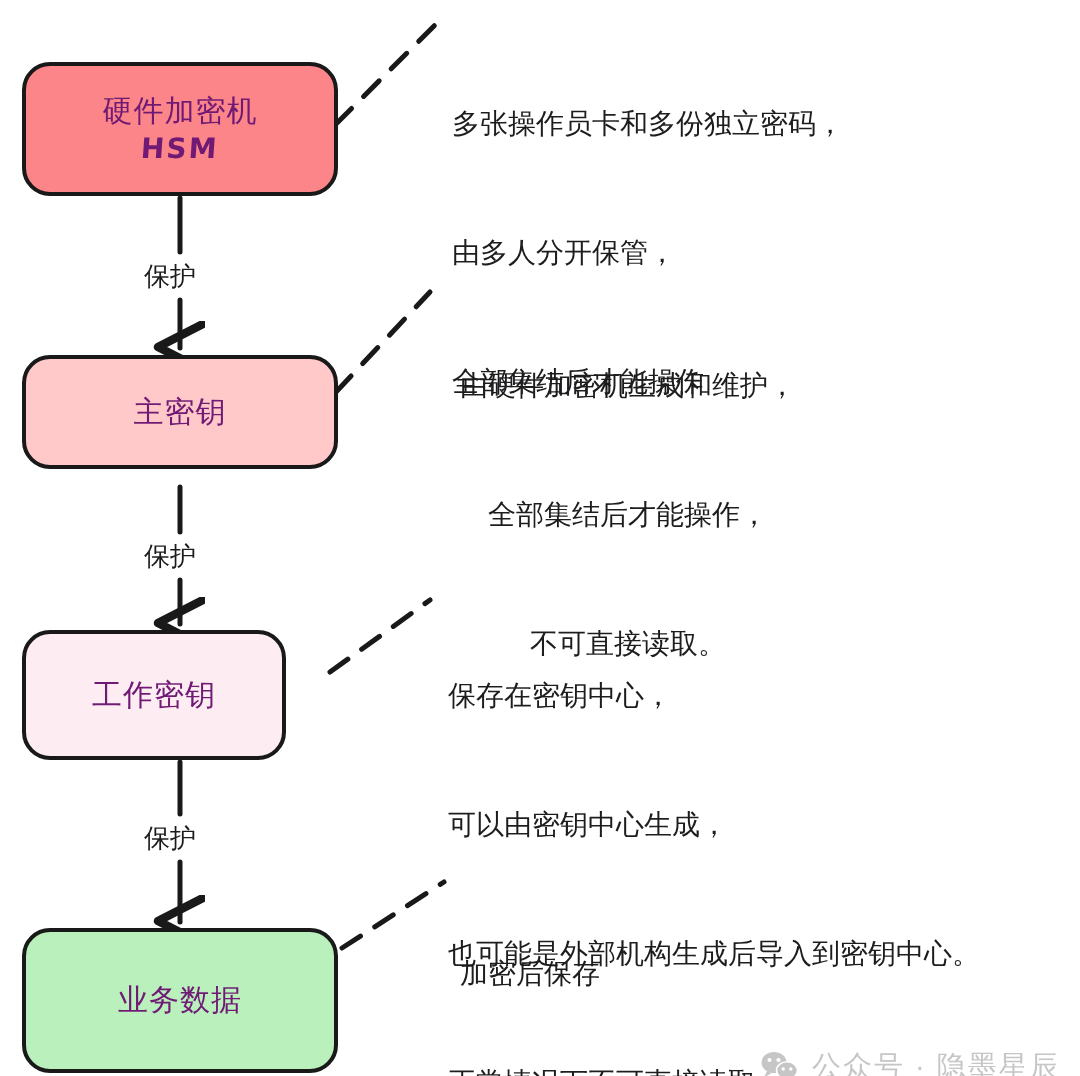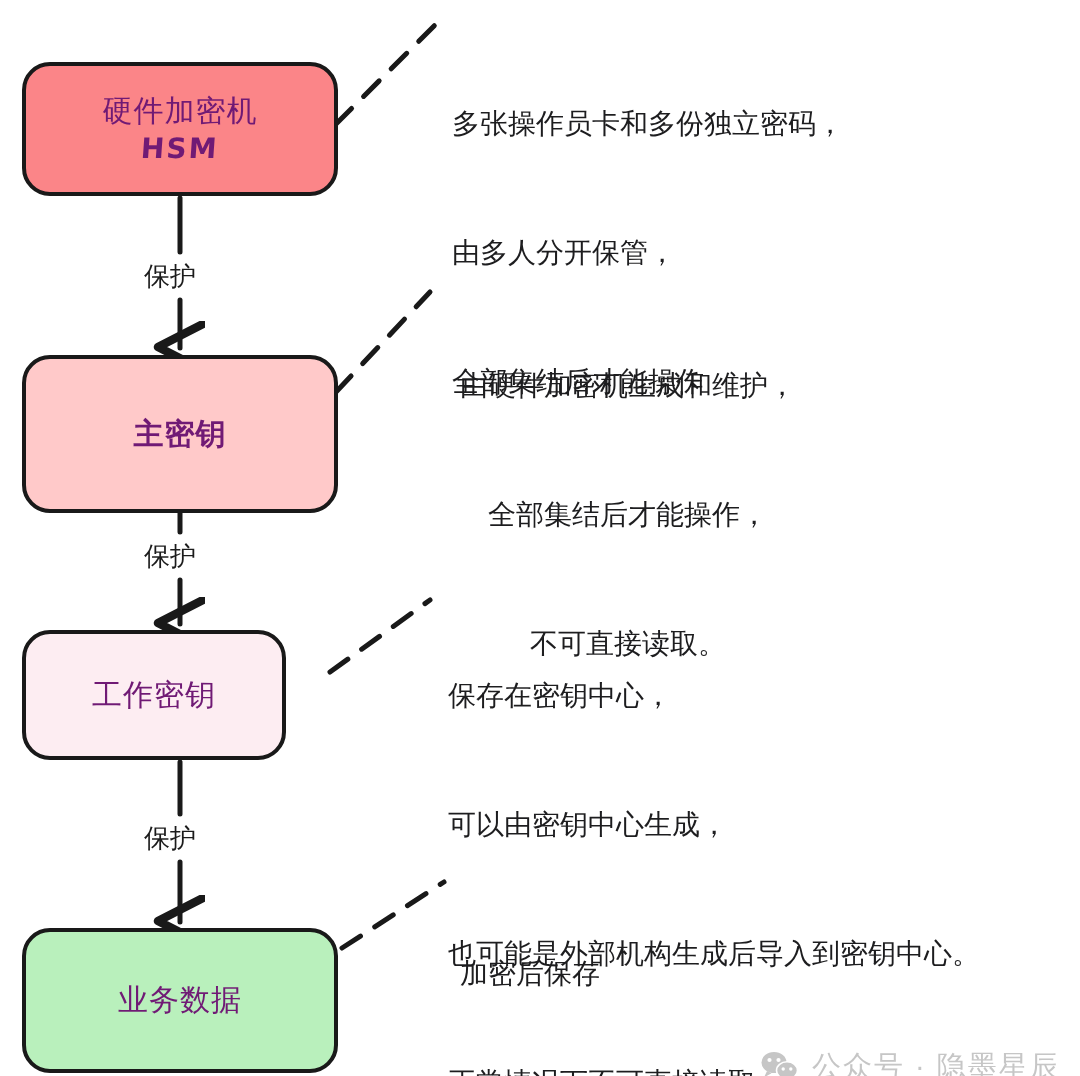--- a/index.html
+++ b/index.html
@@ -27,21 +27,21 @@
   }
   .node .t1{font-size:30px;line-height:1.28;letter-spacing:1px;}
   .node .t2{
     font-size:28px;font-weight:bold;line-height:1.2;letter-spacing:2px;
     font-family:"DejaVu Sans",sans-serif;
     transform:skewX(-4deg);
     margin-top:2px;
   }
 
   #node-hsm  {left:22px;  top:62px;  width:316px; height:134px; background:#FB8588;}
-  #node-mk   {left:22px;  top:355px; width:316px; height:158px; background:#FFC9C9;font-weight:bold;}
+  #node-mk   {left:22px;  top:355px; width:316px; height:114px; background:#FFC9C9;}
   #node-wk   {left:22px;  top:630px; width:264px; height:130px; background:#FDEDF2;justify-content:center;}
   #node-data {left:22px;  top:928px; width:316px; height:145px; background:#B9F0BC;}
 
   
   .arrow-label{
     position:absolute;
     font-size:26px;
     color:#1b1b1b;
     background:#ffffff;
     padding:1px 6px;

